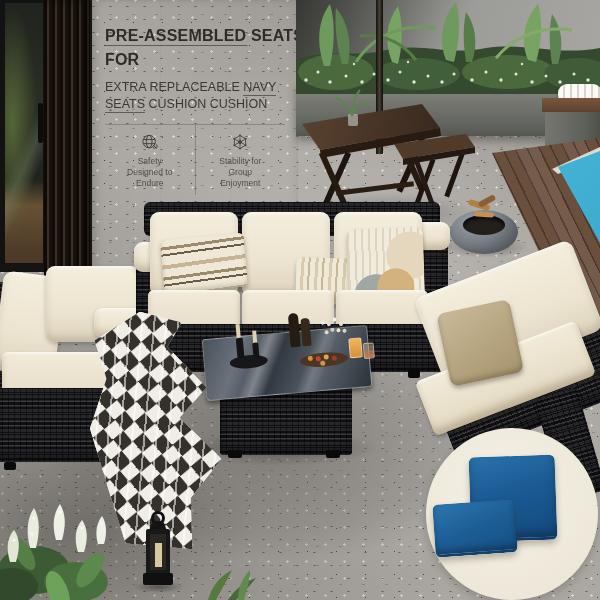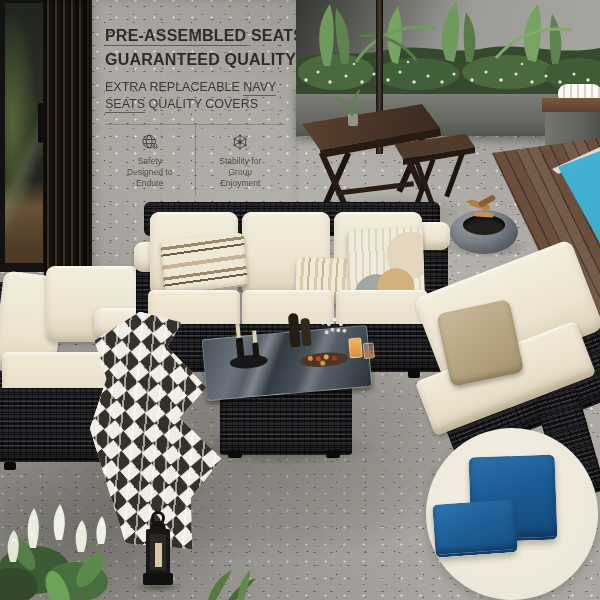--- a/index.html
+++ b/index.html
@@ -134,23 +134,23 @@
 
   <div id="door" class="a">
     <div class="a" style="left:33px;top:100px;width:5px;height:40px;background:#0c0c0c;border-radius:2px;"></div>
   </div>
   <div class="a" style="left:0;top:264px;width:48px;height:8px;background:#141414;"></div>
   <div id="slat-wall" class="a"></div>
 
   <div id="panel" class="a">
     <div class="panel-content">
       <div class="hl"><span class="ul">PRE-ASSEMBLED</span><span> SEATS</span></div>
-      <div class="hl">GUARANTEED QUALITY</div>
+      <div class="hl">FOR</div>
       <div class="sub"><span>EXTRA REPLACEABLE </span><span class="ul">NAVY</span></div>
-      <div class="sub" style="margin-top:0;"><span class="ul">SEATS</span><span> QUALITY COVERS</span></div>
+      <div class="sub" style="margin-top:0;"><span class="ul">SEATS</span><span> CUSHION CUSHION</span></div>
 
       <div class="features">
         <div class="feature">
           <svg width="20" height="20" viewBox="0 0 24 24">
             <g fill="none" stroke="#45433e" stroke-width="1.2">
               <circle cx="11" cy="11.5" r="7.5"></circle>
               <ellipse cx="11" cy="11.5" rx="3.4" ry="7.5"></ellipse>
               <path d="M4 9h14M4 14h14"></path>
               <path d="M15.5 15.5l4.2 4.2M19.8 14.8a2.6 2.6 0 0 1-4.4 3.6"></path>
             </g>

